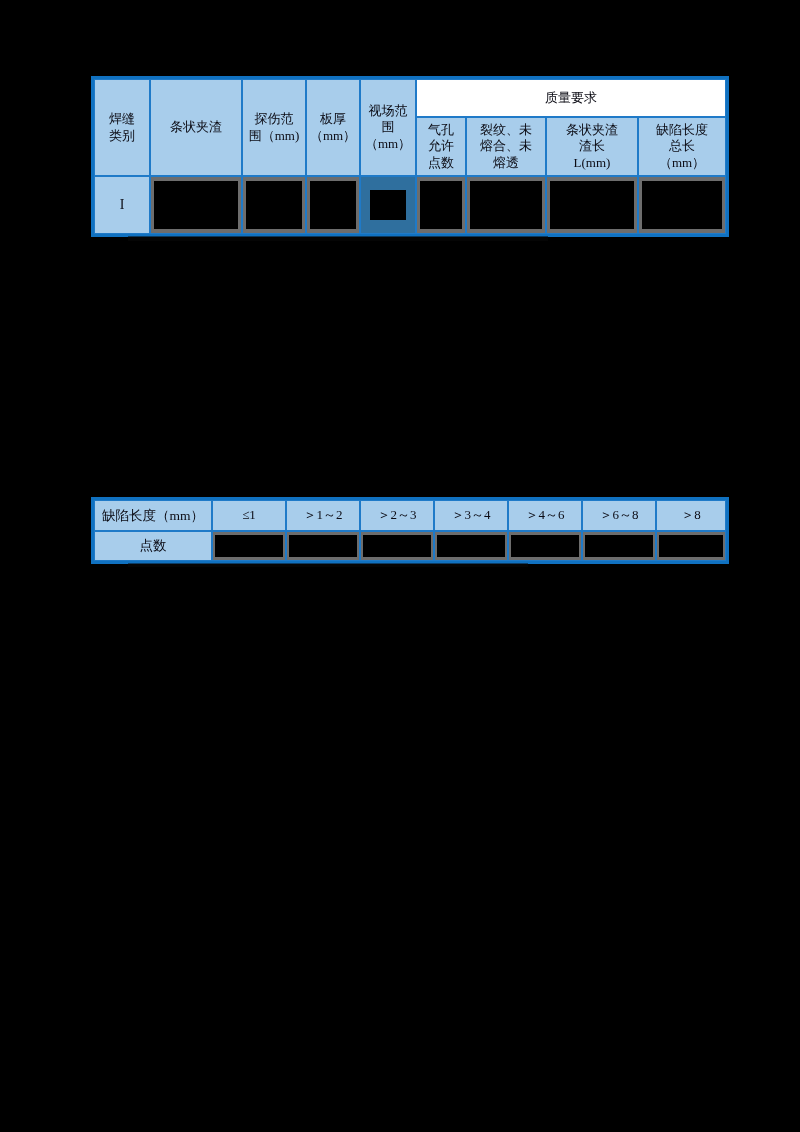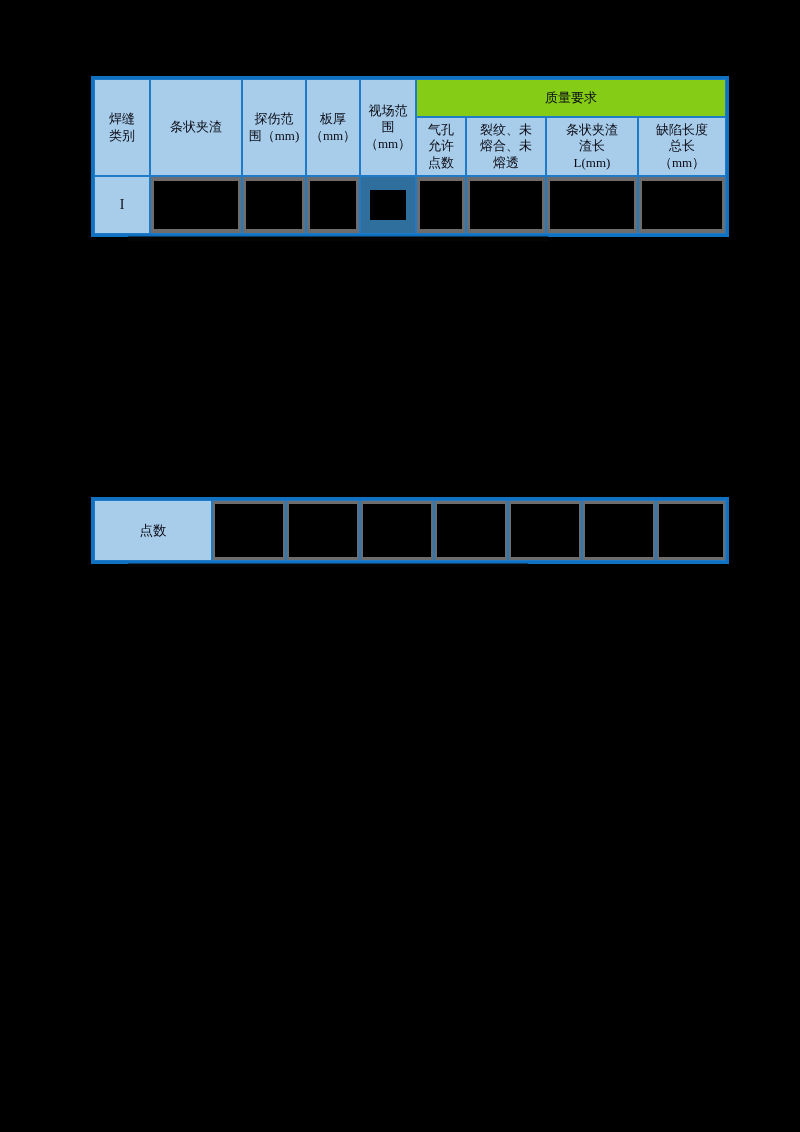--- a/index.html
+++ b/index.html
@@ -42,21 +42,21 @@
     font-size: 13px;
     line-height: 1.28;
     padding: 2px 1px;
   }
 
   .doc-table td.hdr {
     background: #a8cdeb;
   }
 
   .doc-table td.hdr-wide {
-    background: #84cc16;
+    background: #ffffff;
   }
 
   
   .doc-table td.redact {
     background: #6d6d6d;
     padding: 0;
     position: relative;
   }
   .doc-table td.redact .blk {
     display: block;
@@ -201,20 +201,30 @@
       <col style="width:74px">
       <col style="width:74px">
       <col style="width:74px">
       <col style="width:74px">
       <col style="width:74px">
       <col style="width:74px">
       <col style="width:70px">
     </colgroup>
     <tbody>
       <tr>
+        <td class="hdr lab">缺陷长度（mm）</td>
+        <td class="hdr">≤1</td>
+        <td class="hdr">＞1～2</td>
+        <td class="hdr">＞2～3</td>
+        <td class="hdr">＞3～4</td>
+        <td class="hdr">＞4～6</td>
+        <td class="hdr">＞6～8</td>
+        <td class="hdr">＞8</td>
+      </tr>
+      <tr>
         <td class="hdr lab">点数</td>
         <td class="redact tight">
             <span class="blk"></span>
           </td>
         <td class="redact tight">
             <span class="blk"></span>
           </td>
         <td class="redact tight">
             <span class="blk"></span>
           </td>

